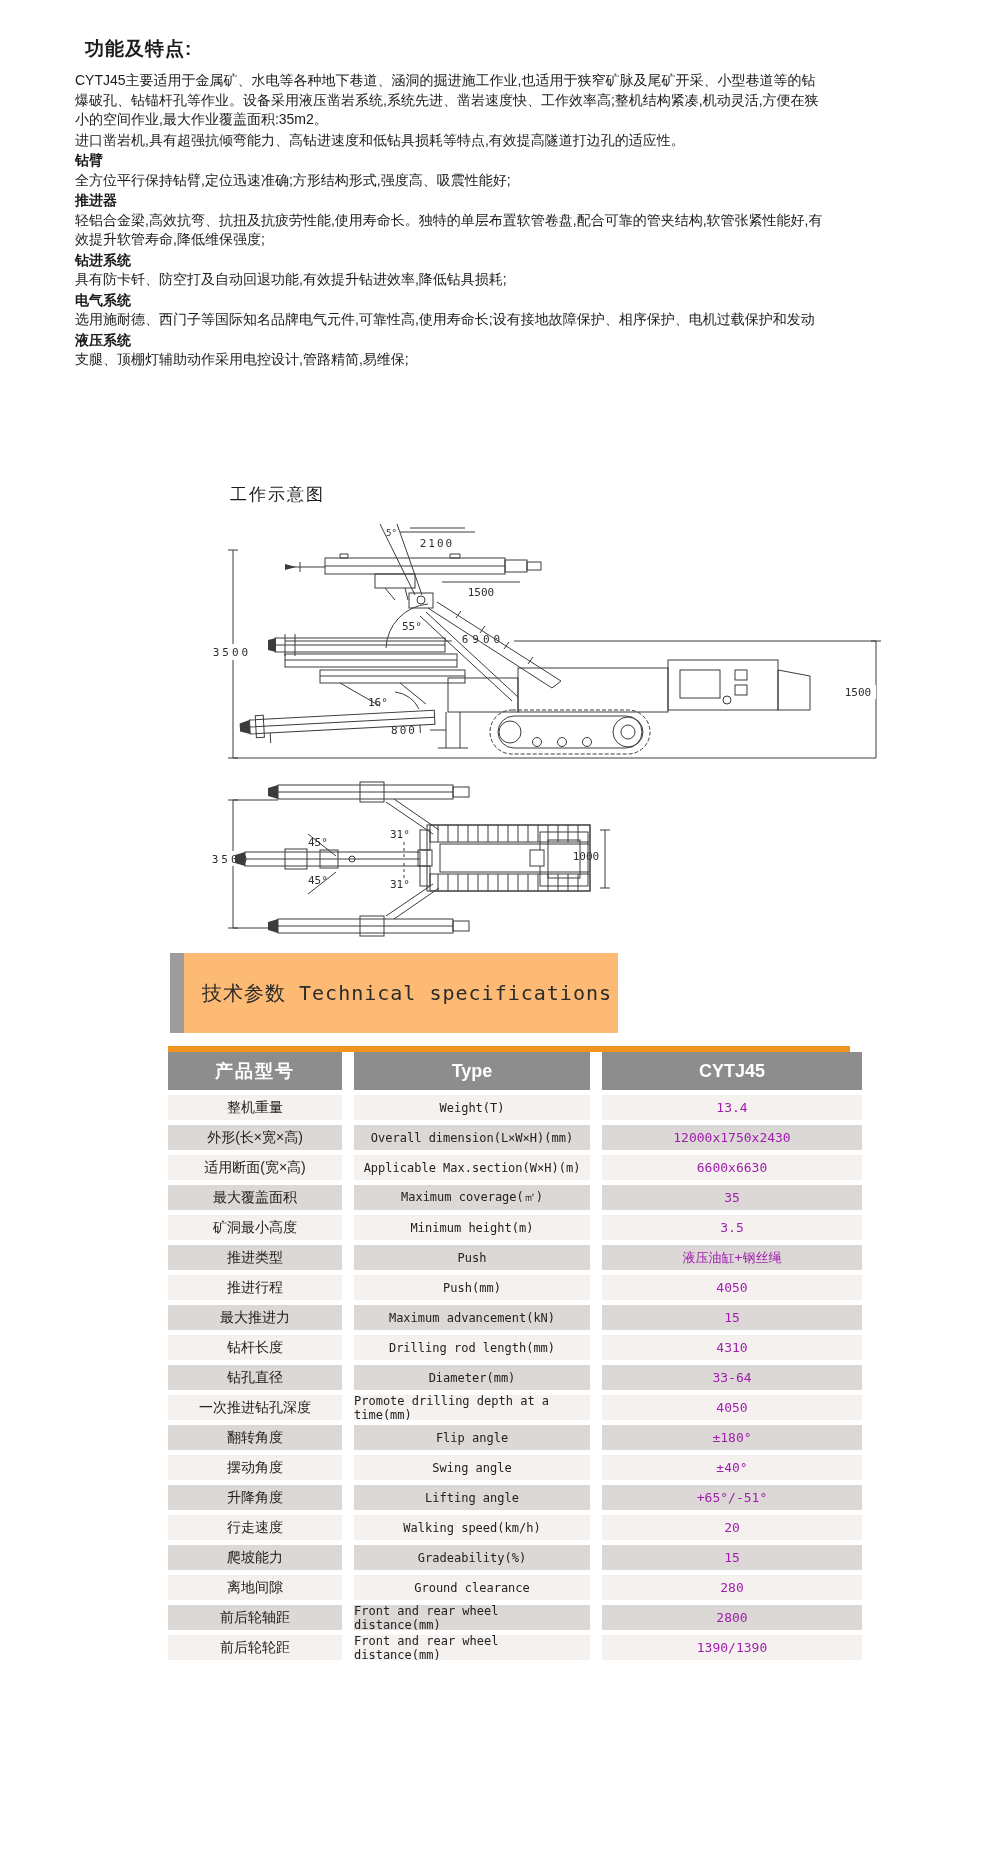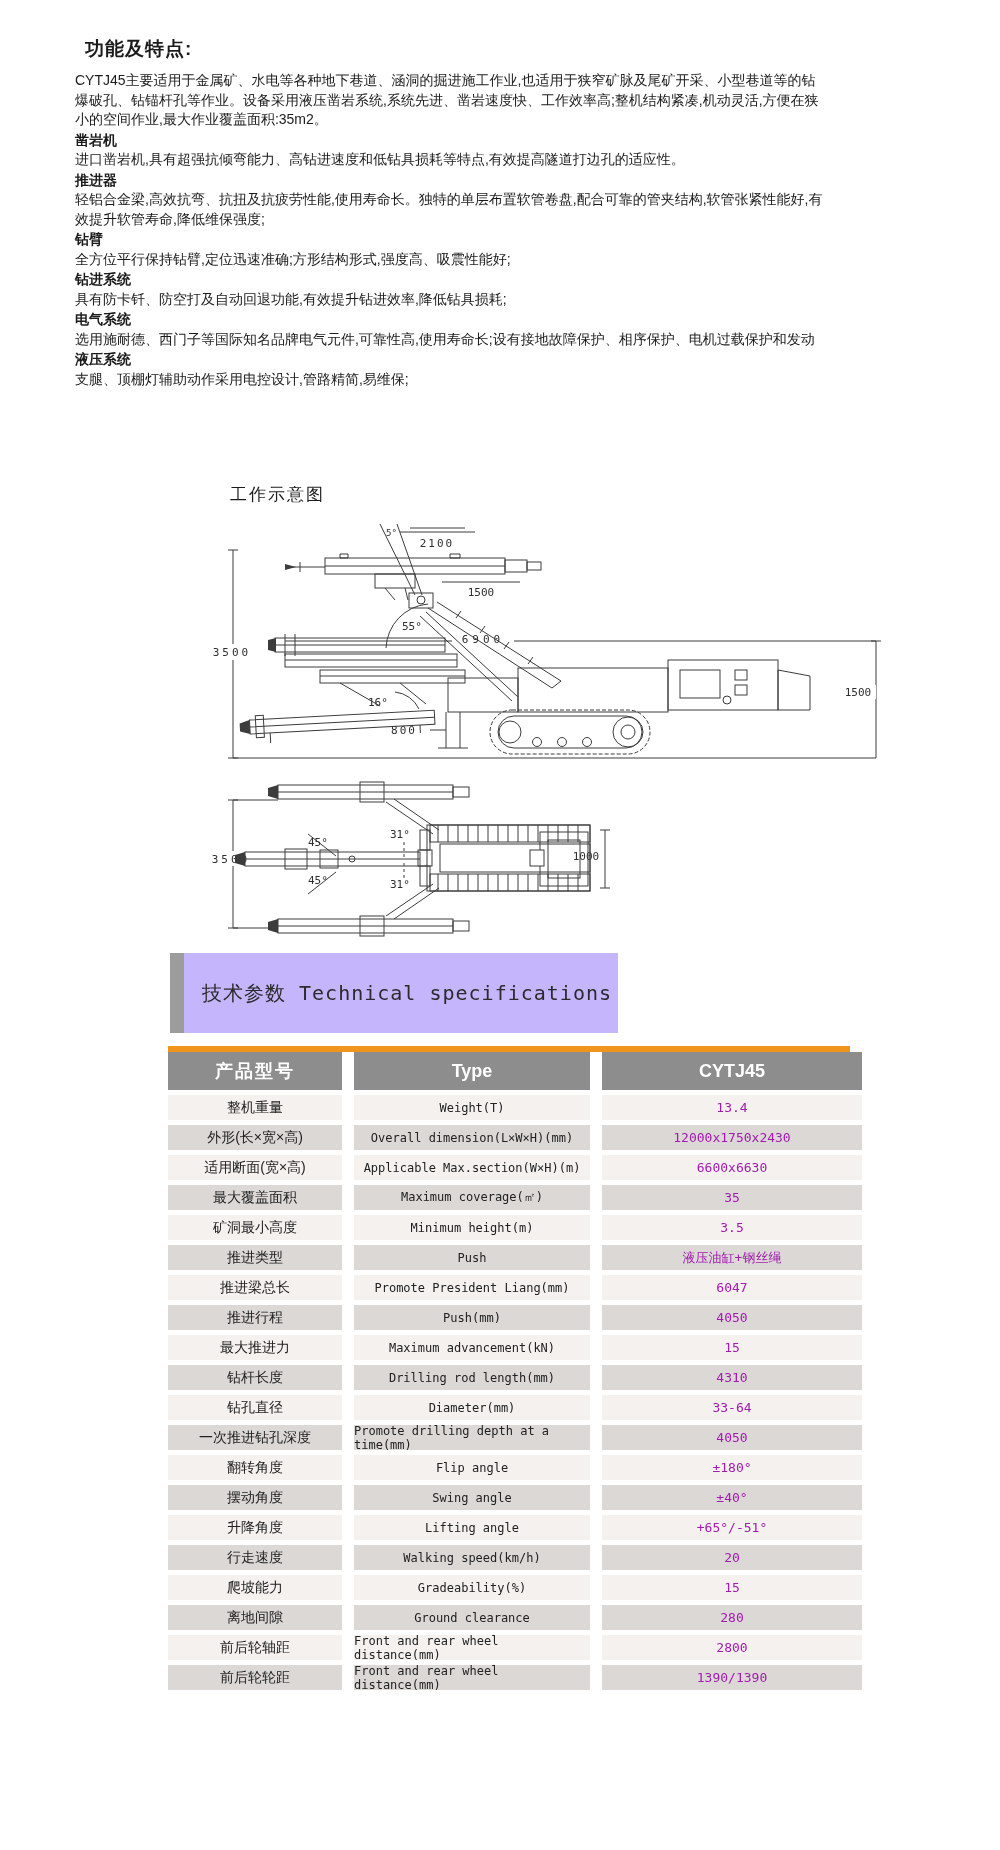--- a/index.html
+++ b/index.html
@@ -18,21 +18,21 @@
   .diagram-title{position:absolute;left:230px;top:483px;font-size:17px;font-weight:normal;letter-spacing:2px;}
   .svg-wrap{position:absolute;}
   svg{overflow:visible;}
   svg .ln{stroke:#3c3c3c;stroke-width:1;fill:none;}
   svg .fl{fill:#3c3c3c;}
   svg .dim{font-family:"DejaVu Sans Mono",monospace;font-size:11px;fill:#2e2e2e;}
   svg .dimS{font-family:"DejaVu Sans Mono",monospace;font-size:9px;fill:#2e2e2e;}
   svg .wbg{fill:#ffffff;}
 
   
-  .banner{position:absolute;left:170px;top:953px;width:448px;height:80px;background:#c4b5fd;}
+  .banner{position:absolute;left:170px;top:953px;width:448px;height:80px;background:#fdba74;}
   .banner-bar{position:absolute;left:0;top:0;width:14px;height:80px;background:#9c9c9c;}
   .banner-text{position:absolute;left:32px;top:0;height:80px;display:flex;align-items:center;
                font-family:"DejaVu Sans Mono",monospace;font-size:20px;color:#2b2b2b;letter-spacing:1px;}
 
   
   .spec{position:absolute;left:168px;top:1046px;width:682px;}
   .spec-topbar{height:6px;}
   .spec-grid{display:grid;grid-template-columns:174px 236px 260px;column-gap:12px;}
   .spec-head{height:38px;background:#8d8d8d;color:#ffffff;display:flex;align-items:center;justify-content:center;
              font-weight:bold;}
@@ -62,38 +62,37 @@
       <span class="bullet accent-bg"></span>
       <div class="feat-body">
 
         <div class="feat-text">CYTJ45主要适用于金属矿、水电等各种地下巷道、涵洞的掘进施工作业,也适用于狭窄矿脉及尾矿开采、小型巷道等的钻爆破孔、钻锚杆孔等作业。设备采用液压凿岩系统,系统先进、凿岩速度快、工作效率高;整机结构紧凑,机动灵活,方便在狭小的空间作业,最大作业覆盖面积:35m2。</div>
       </div>
     </div>
 
     <div class="feat-item">
       <span class="bullet accent-bg"></span>
       <div class="feat-body">
-        <div class="feat-heading">凿岩机</div>
         <div class="feat-text">进口凿岩机,具有超强抗倾弯能力、高钻进速度和低钻具损耗等特点,有效提高隧道打边孔的适应性。</div>
+      </div>
+    </div>
+
+    <div class="feat-item">
+      <span class="bullet accent-bg"></span>
+      <div class="feat-body">
+        <div class="feat-heading">钻臂</div>
+        <div class="feat-text">全方位平行保持钻臂,定位迅速准确;方形结构形式,强度高、吸震性能好;</div>
       </div>
     </div>
 
     <div class="feat-item">
       <span class="bullet accent-bg"></span>
       <div class="feat-body">
         <div class="feat-heading">推进器</div>
         <div class="feat-text">轻铝合金梁,高效抗弯、抗扭及抗疲劳性能,使用寿命长。独特的单层布置软管卷盘,配合可靠的管夹结构,软管张紧性能好,有效提升软管寿命,降低维保强度;</div>
-      </div>
-    </div>
-
-    <div class="feat-item">
-      <span class="bullet accent-bg"></span>
-      <div class="feat-body">
-        <div class="feat-heading">钻臂</div>
-        <div class="feat-text">全方位平行保持钻臂,定位迅速准确;方形结构形式,强度高、吸震性能好;</div>
       </div>
     </div>
 
     <div class="feat-item">
       <span class="bullet accent-bg"></span>
       <div class="feat-body">
         <div class="feat-heading">钻进系统</div>
         <div class="feat-text">具有防卡钎、防空打及自动回退功能,有效提升钻进效率,降低钻具损耗;</div>
       </div>
     </div>
@@ -289,25 +288,20 @@
       <div class="cell c-en">Minimum height(m)</div>
       <div class="cell c-val">3.5</div>
     </div>
 
     <div class="spec-grid spec-row">
       <div class="cell c-cn">推进类型</div>
       <div class="cell c-en">Push</div>
       <div class="cell c-val">液压油缸+钢丝绳</div>
     </div>
 
-    <div class="spec-grid spec-row">
-      <div class="cell c-cn">推进梁总长</div>
-      <div class="cell c-en">Promote President Liang(mm)</div>
-      <div class="cell c-val">6047</div>
-    </div>
 
     <div class="spec-grid spec-row">
       <div class="cell c-cn">推进行程</div>
       <div class="cell c-en">Push(mm)</div>
       <div class="cell c-val">4050</div>
     </div>
 
     <div class="spec-grid spec-row">
       <div class="cell c-cn">最大推进力</div>
       <div class="cell c-en">Maximum advancement(kN)</div>

